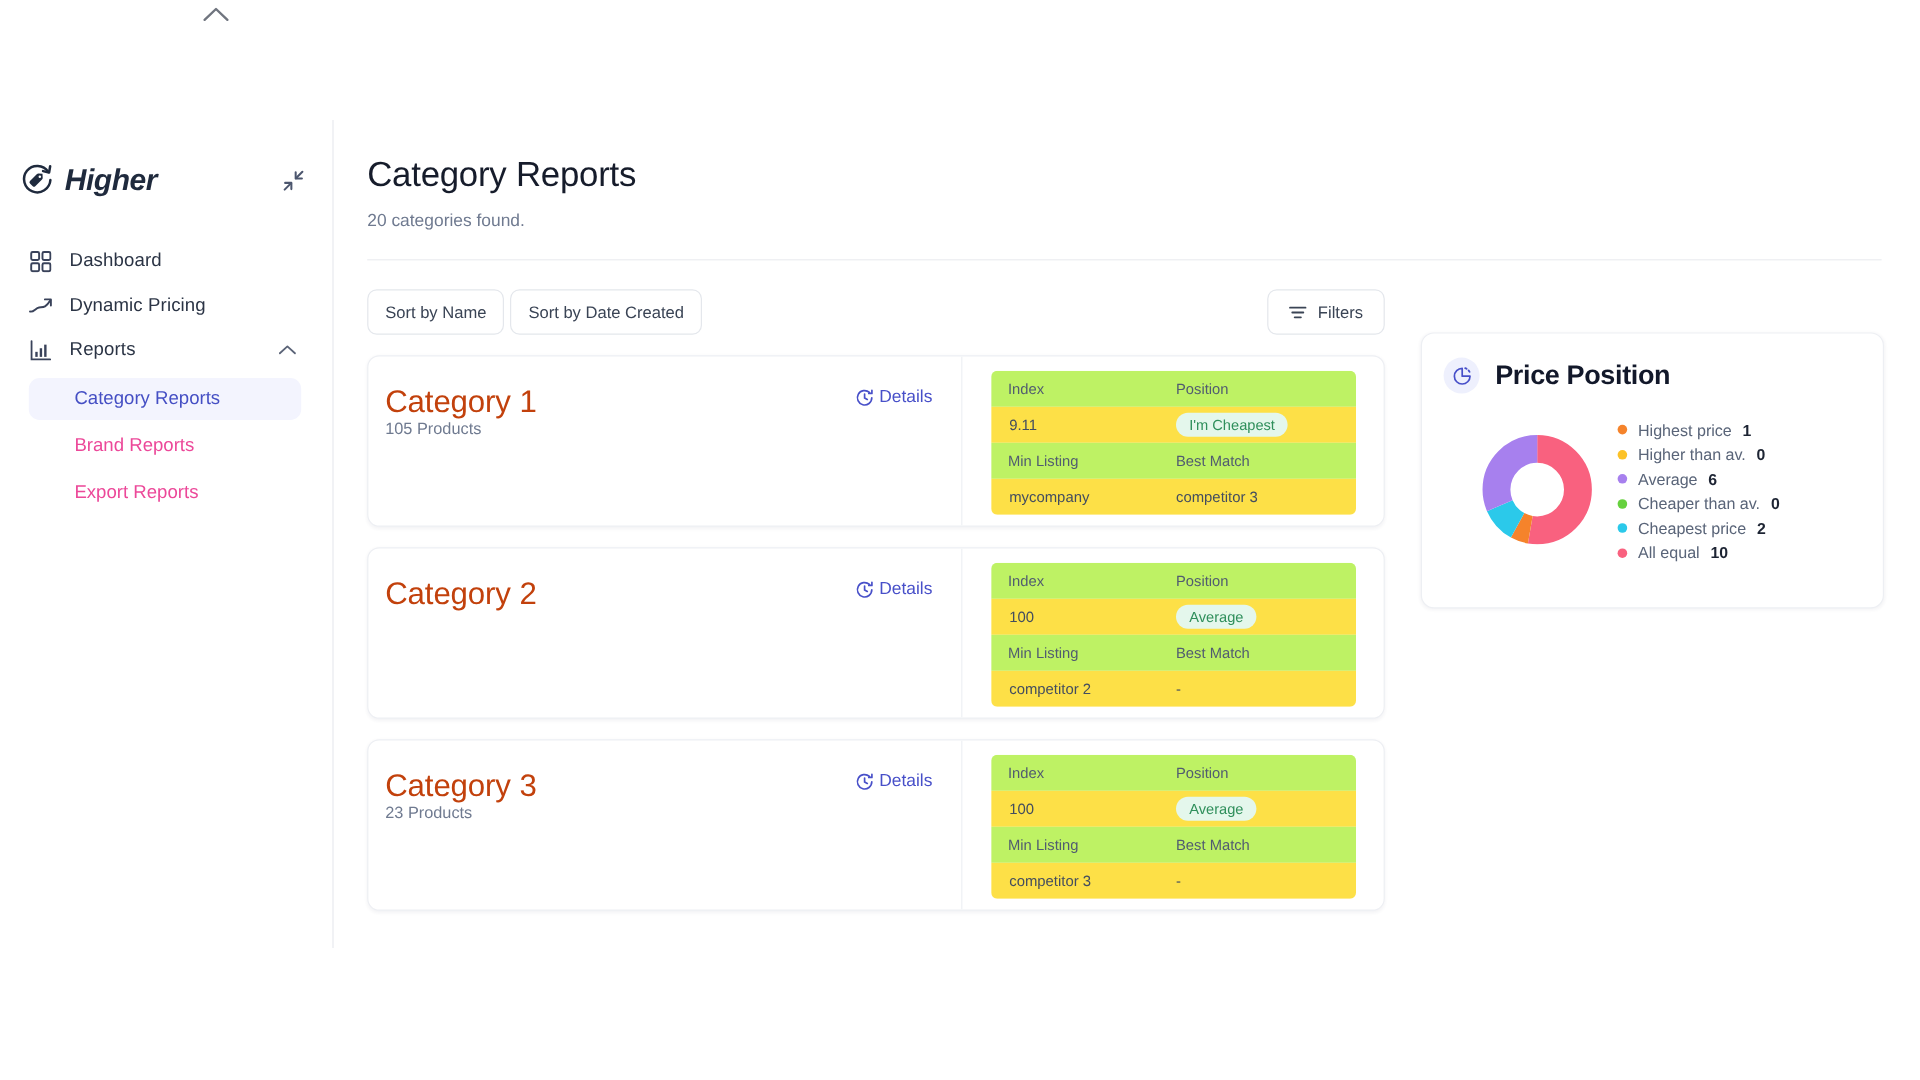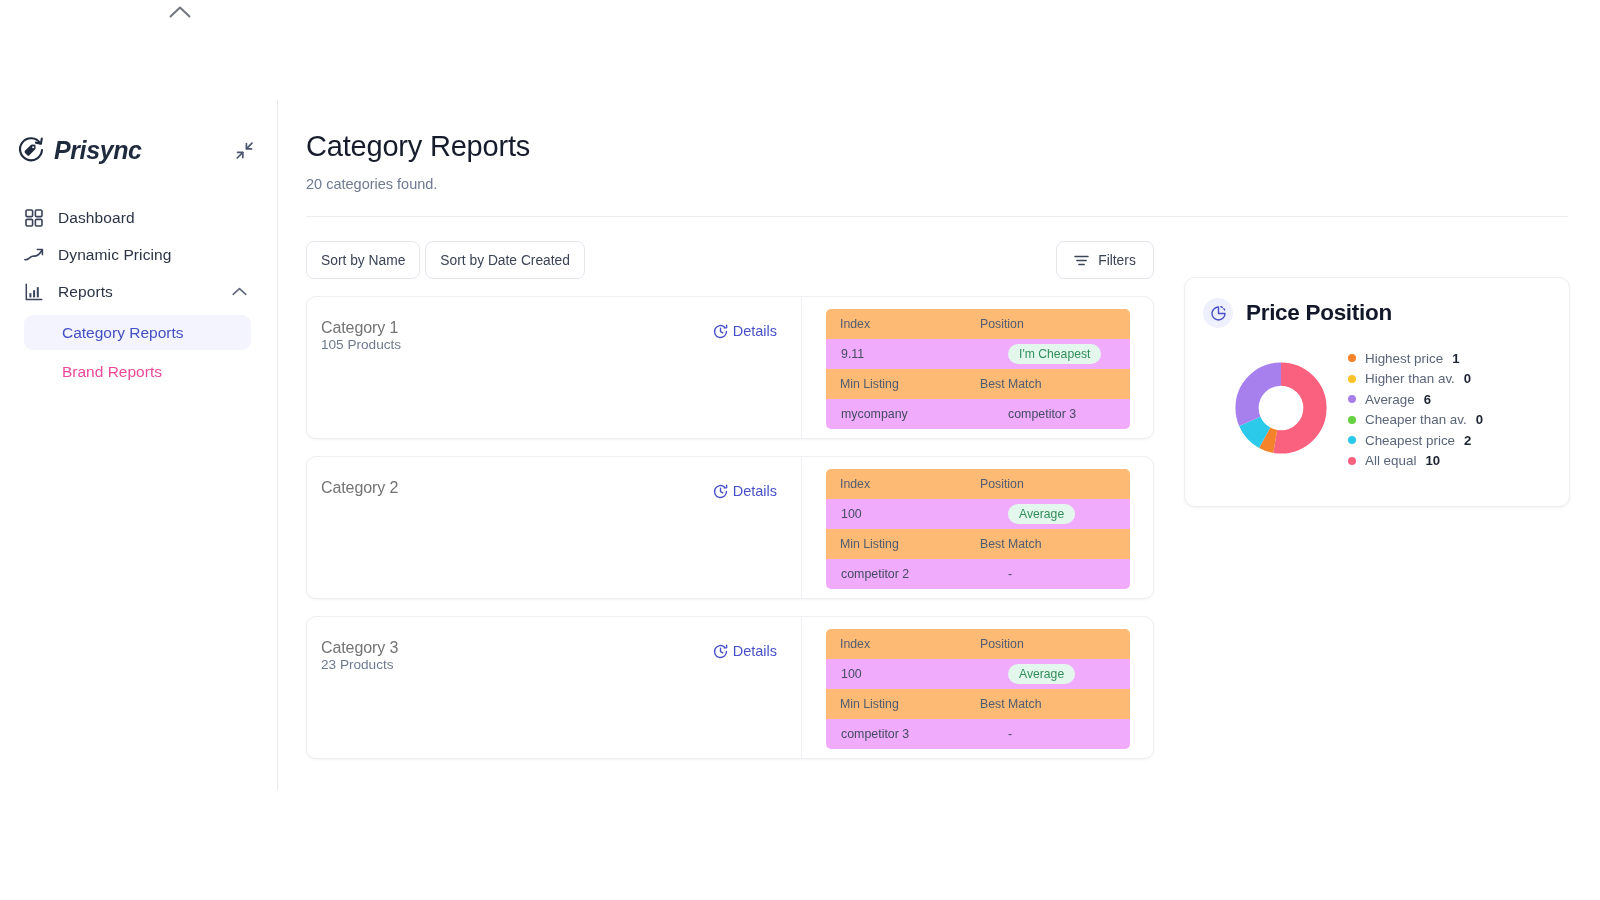--- a/index.html
+++ b/index.html
@@ -110,34 +110,34 @@
     border-radius: 10px;
     box-shadow: 0 1px 3px rgba(30,40,70,0.055);
     display: flex; overflow: hidden;
   }
   .card-left {
     width: 495px; flex: 0 0 495px;
     padding: 22px 0 0 14px;
     border-right: 1px solid #eef0f4;
     position: relative;
   }
-  .cat-name { font-size: 16px; color: #737373; letter-spacing: -0.1px; }
+  .cat-name { font-size: 26px; color: #c2410c; letter-spacing: -0.1px; }
   .cat-count { font-size: 13.6px; color: #6f7a90; }
   .details-link {
     position: absolute; right: 24px; top: 26px;
     display: flex; align-items: center;
     color: #4850c9; font-size: 14.5px; cursor: pointer;
   }
   .details-link .dicon { display:flex; margin-right: 5px; }
 
   .card-right { flex: 1; padding: 12px 17px 0 24px; }
   .mini-table { width: 304px; border-radius: 5px; overflow: hidden; }
   .mt-row { display: flex; height: 30px; align-items: center; }
-  .mt-row.head { background: #fdba74; }
-  .mt-row.body { background: #f0abfc; gap: 28px; }
+  .mt-row.head { background: #bef264; }
+  .mt-row.body { background: #fde047; }
   .mt-c1 { width: 154px; flex: 0 0 154px; padding-left: 14px; }
   .mt-c2 { flex: 1; }
   .mt-row.head .mt-c1, .mt-row.head .mt-c2 {
     font-size: 12.3px; color: #515c70;
   }
   .mt-row.body .mt-c1, .mt-row.body .mt-c2 {
     font-size: 12.4px; color: #434d5f;
   }
   .mt-row.body { height: 30px; }
   .mt-row.body .mt-c1 { padding-left: 15px; }
@@ -187,21 +187,21 @@
   <aside class="sidebar">
     <div class="brand">
       <span class="brand-logo">
         <svg width="30" height="30" viewBox="0 0 30 30" fill="none" aria-hidden="true">
           <path d="M24.2 8.2A11 11 0 1 0 26 15" stroke="#1f2a3d" stroke-width="2.1" stroke-linecap="round" fill="none"></path>
           <path d="M25.8 3.6l-0.9 5.1 -5-1.1" stroke="#1f2a3d" stroke-width="2.1" stroke-linecap="round" stroke-linejoin="round" fill="none"></path>
           <path d="M9 15.8l5.6-5.6a2 2 0 0 1 1.5-0.6l3.3 0.2 0.2 3.3a2 2 0 0 1-0.6 1.5L13.4 20.2a1.5 1.5 0 0 1-2.1 0L9 17.9a1.5 1.5 0 0 1 0-2.1z" fill="#1f2a3d"></path>
           <circle cx="17.2" cy="12.3" r="1.05" fill="#ffffff"></circle>
         </svg>
       </span>
-      <span class="brand-name">Prisync</span>
+      <span class="brand-name">Higher</span>
       <span class="collapse-btn">
         <svg width="19" height="19" viewBox="0 0 19 19" fill="none" aria-hidden="true">
           <path d="M17 2.2 L11.6 7.6" stroke="#4c566e" stroke-width="1.7" stroke-linecap="round"></path>
           <path d="M11.4 2.6 L11.4 7.8 L16.6 7.8" stroke="#4c566e" stroke-width="1.7" stroke-linecap="round" stroke-linejoin="round" fill="none"></path>
           <path d="M2.2 17 L7.6 11.6" stroke="#4c566e" stroke-width="1.7" stroke-linecap="round"></path>
           <path d="M7.8 16.6 L7.8 11.4 L2.6 11.4" stroke="#4c566e" stroke-width="1.7" stroke-linecap="round" stroke-linejoin="round" fill="none"></path>
         </svg>
       </span>
     </div>
 
@@ -246,20 +246,23 @@
         </span>
       </div>
 
       <div class="subnav">
         <div class="subnav-item active">
           <span>Category Reports</span>
         </div>
         <div class="subnav-item">
           <span>Brand Reports</span>
         </div>
+        <div class="subnav-item">
+          <span>Export Reports</span>
+        </div>
       </div>
     </nav>
   </aside>
 
   <main class="main">
     <h1 class="page-title">Category Reports</h1>
     <div class="page-sub">20 categories found.</div>
     <div class="hr"></div>
 
     <div class="content-row">

